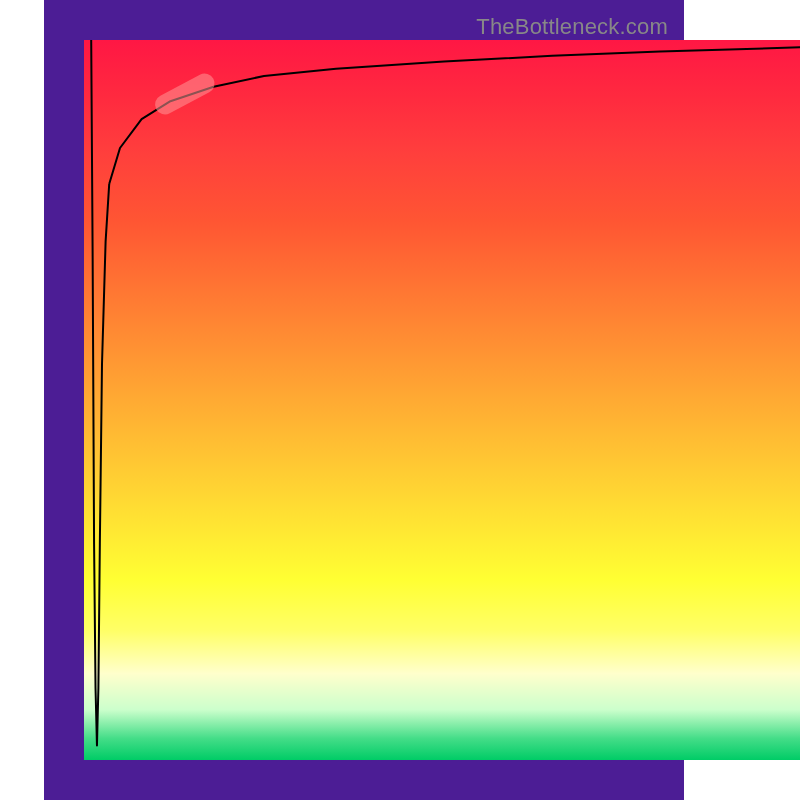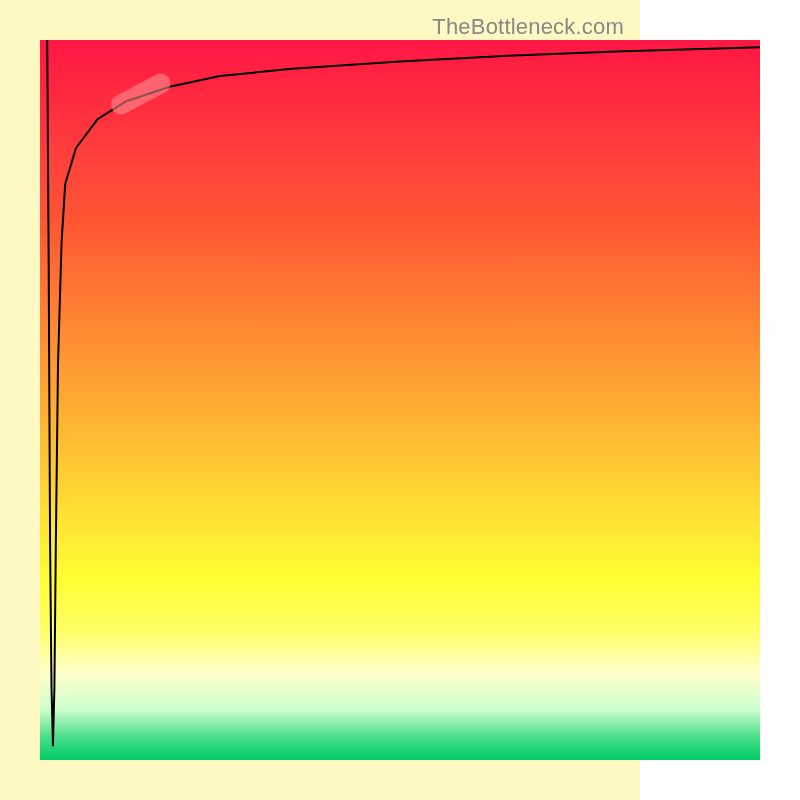--- a/index.html
+++ b/index.html
@@ -1,21 +1,22 @@
 <!DOCTYPE html>
 <html><head>
 <meta charset="utf-8">
 <style>
   * { margin: 0; padding: 0; box-sizing: border-box; }
   body { width: 800px; height: 800px; overflow: hidden; font-family: Arial, sans-serif; }
   .chart-container {
     position: relative;
     width: 640px;
     height: 800px;
-    background: #fef9c3;
+    background: #4c1d95;
+    margin-left: 44px;
   }
   .plot-area {
     position: absolute;
     left: 40px;
     top: 40px;
     width: 720px;
     height: 720px;
     background: linear-gradient(to bottom,
       #ff1744 0%,
       #ff2a3f 8%,

